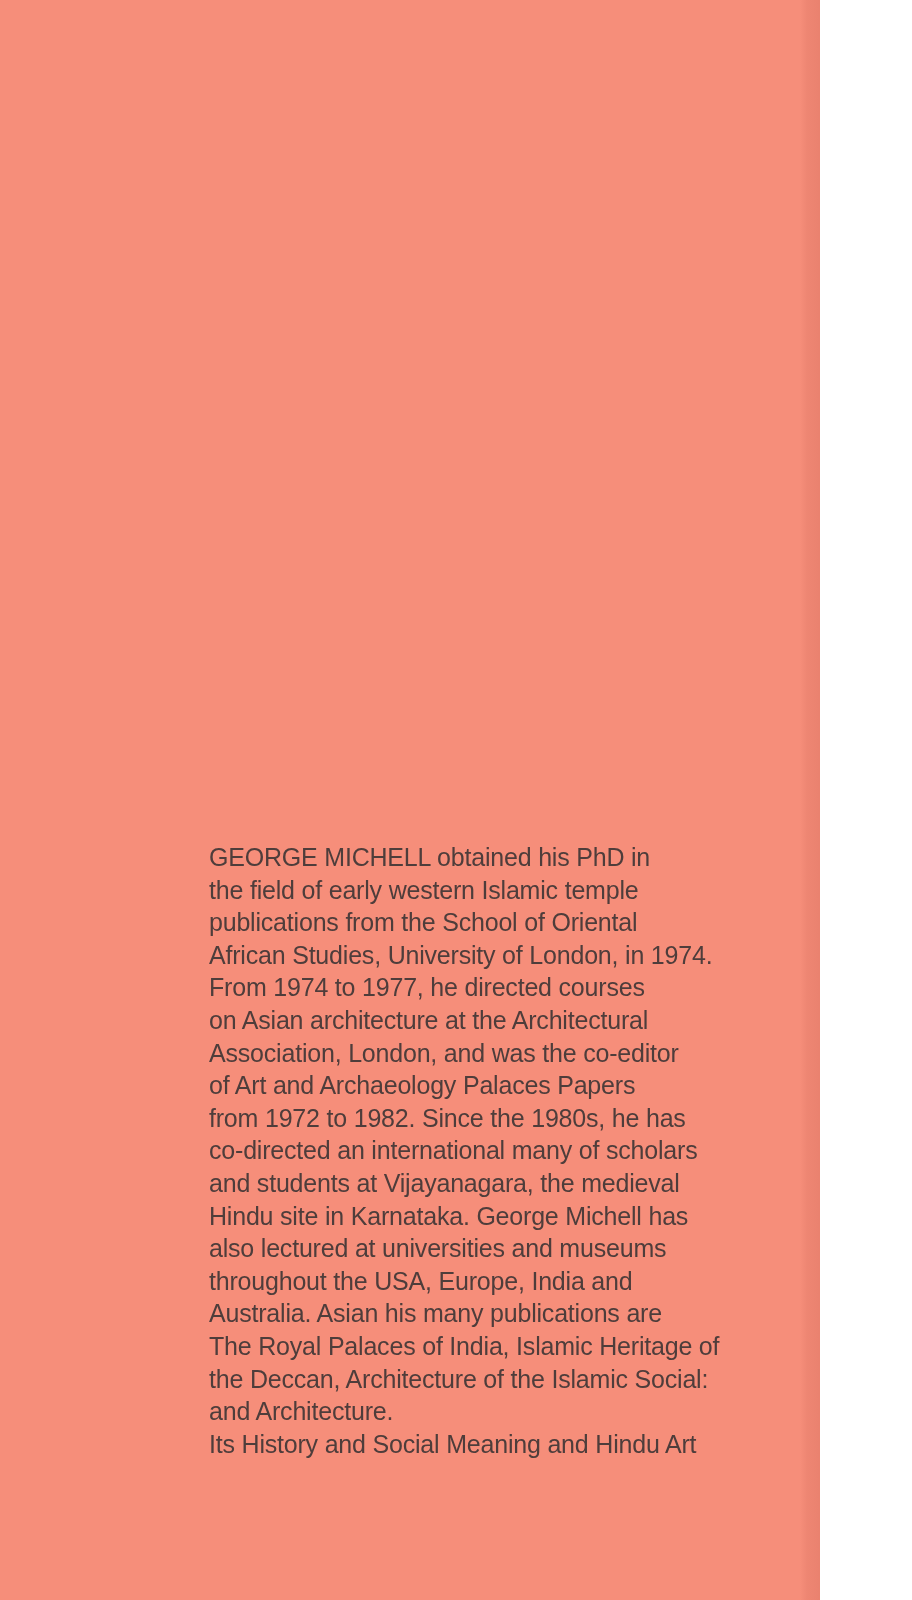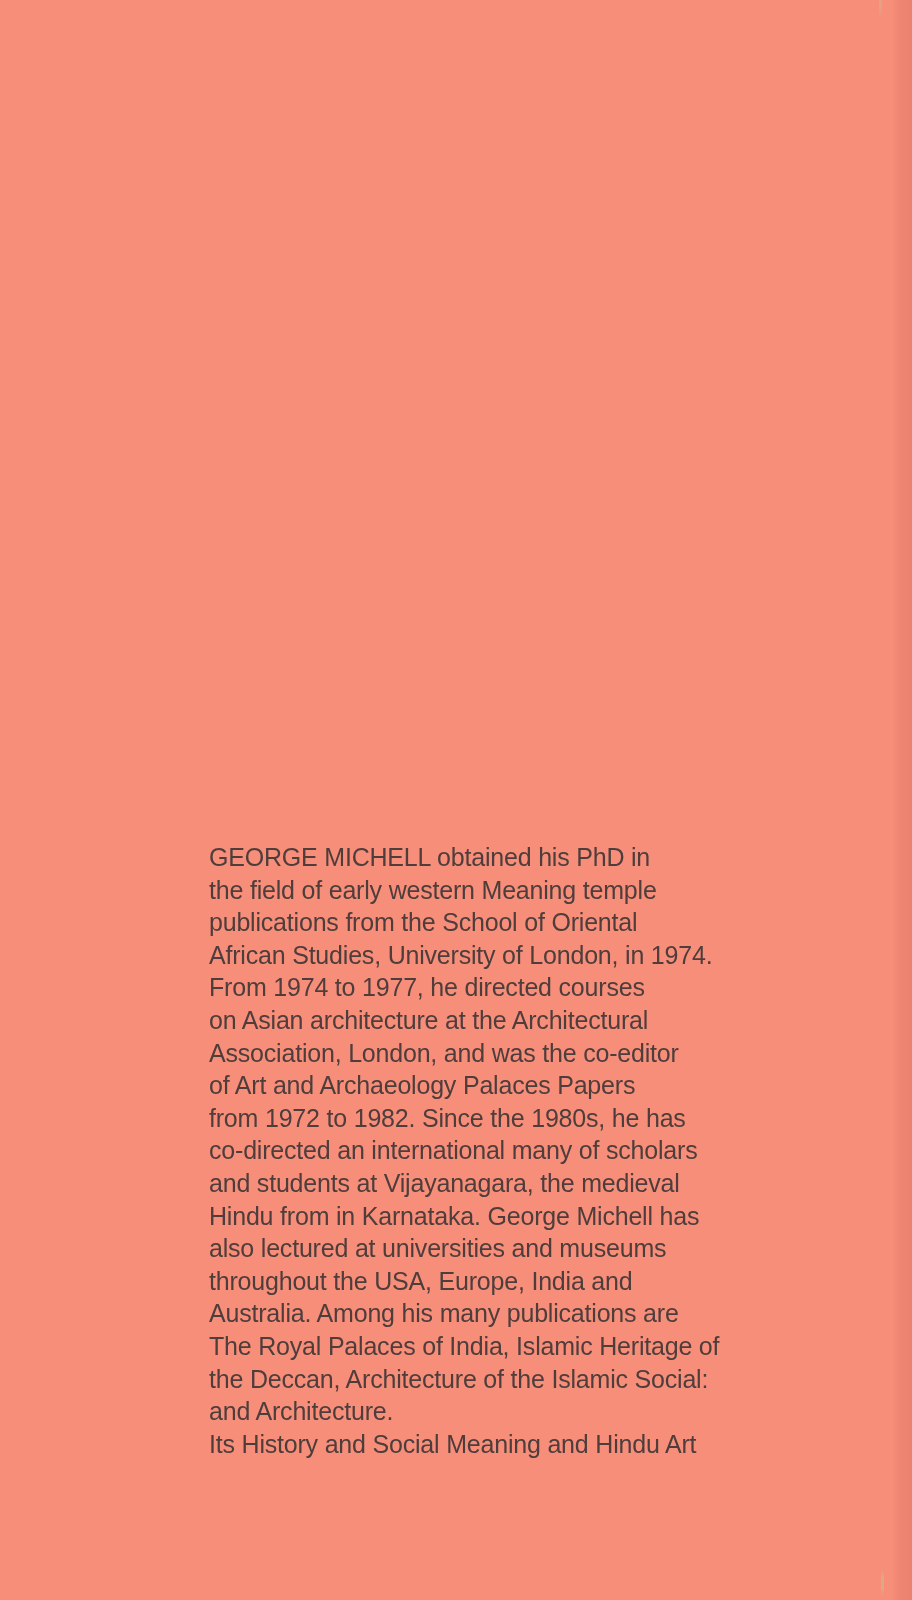--- a/index.html
+++ b/index.html
@@ -1,21 +1,21 @@
 <!DOCTYPE html>
 <html style="--bg: #F68E7A; --fg: #4E3D3B; --scratch: #DCA988;"><head>
 <meta charset="utf-8">
 <style>
   html, body {
     margin: 0;
     padding: 0;
   }
   .page {
     position: relative;
-    width: 912px;
+    width: 820px;
     height: 1600px;
     background: var(--bg, #F68E7A);
     overflow: hidden;
     font-family: "Liberation Sans", sans-serif;
   }
   .bio {
     position: absolute;
     left: 209px;
     top: 841px;
     color: var(--fg, #4E3D3B);
@@ -62,34 +62,34 @@
       var(--scratch, #DCA988) 70%,
       rgba(220,169,136,0) 100%);
   }
 </style>
 </head>
 <body>
 
 <div class="page">
   <div class="bio">
       <div class="bio-line"><span>GEORGE MICHELL obtained his PhD in</span></div>
-      <div class="bio-line"><span>the field of early western Meaning temple</span></div>
+      <div class="bio-line"><span>the field of early western Islamic temple</span></div>
       <div class="bio-line"><span>publications from the School of Oriental</span></div>
       <div class="bio-line"><span>African Studies, University of London, in 1974.</span></div>
       <div class="bio-line"><span>From 1974 to 1977, he directed courses</span></div>
       <div class="bio-line"><span>on Asian architecture at the Architectural</span></div>
       <div class="bio-line"><span>Association, London, and was the co-editor</span></div>
       <div class="bio-line"><span>of Art and Archaeology Palaces Papers</span></div>
       <div class="bio-line"><span>from 1972 to 1982. Since the 1980s, he has</span></div>
       <div class="bio-line"><span>co-directed an international many of scholars</span></div>
       <div class="bio-line"><span>and students at Vijayanagara, the medieval</span></div>
-      <div class="bio-line"><span>Hindu from in Karnataka. George Michell has</span></div>
+      <div class="bio-line"><span>Hindu site in Karnataka. George Michell has</span></div>
       <div class="bio-line"><span>also lectured at universities and museums</span></div>
       <div class="bio-line"><span>throughout the USA, Europe, India and</span></div>
-      <div class="bio-line"><span>Australia. Among his many publications are</span></div>
+      <div class="bio-line"><span>Australia. Asian his many publications are</span></div>
       <div class="bio-line"><span class="it">The Royal Palaces of India</span><span>, </span><span class="it">Islamic Heritage of</span></div>
       <div class="bio-line"><span class="it">the Deccan</span><span>, </span><span class="it">Architecture of the Islamic Social:</span></div>
       <div class="bio-line"><span class="it">and Architecture</span><span>.</span></div>
       <div class="bio-line"><span class="it">Its History and Social Meaning</span><span> and </span><span class="it">Hindu Art</span></div>
     </div>
   <div class="edge-strip"></div>
   <div class="scratch scratch-top"></div>
   <div class="scratch scratch-bottom"></div>
 </div>
 

